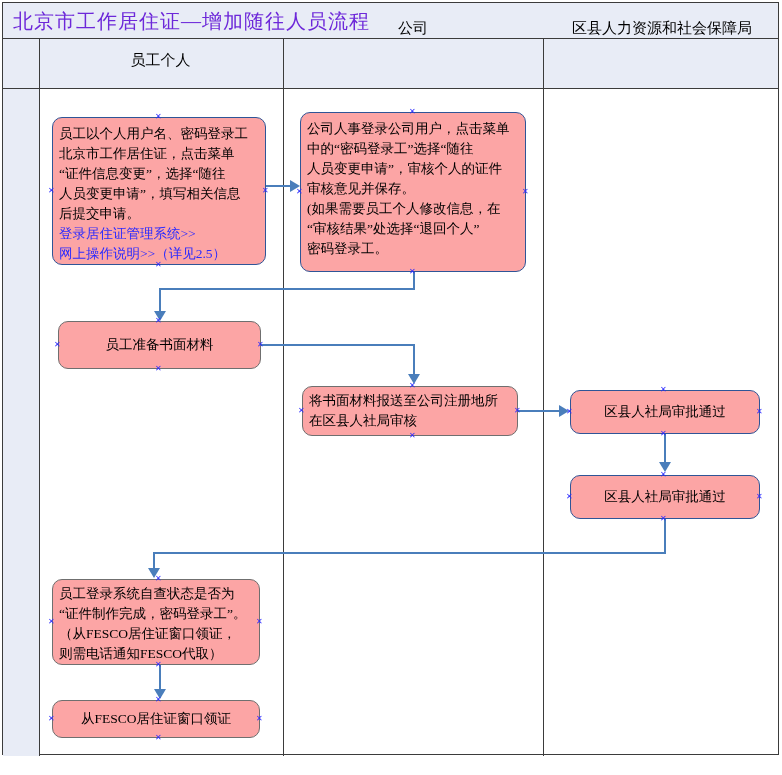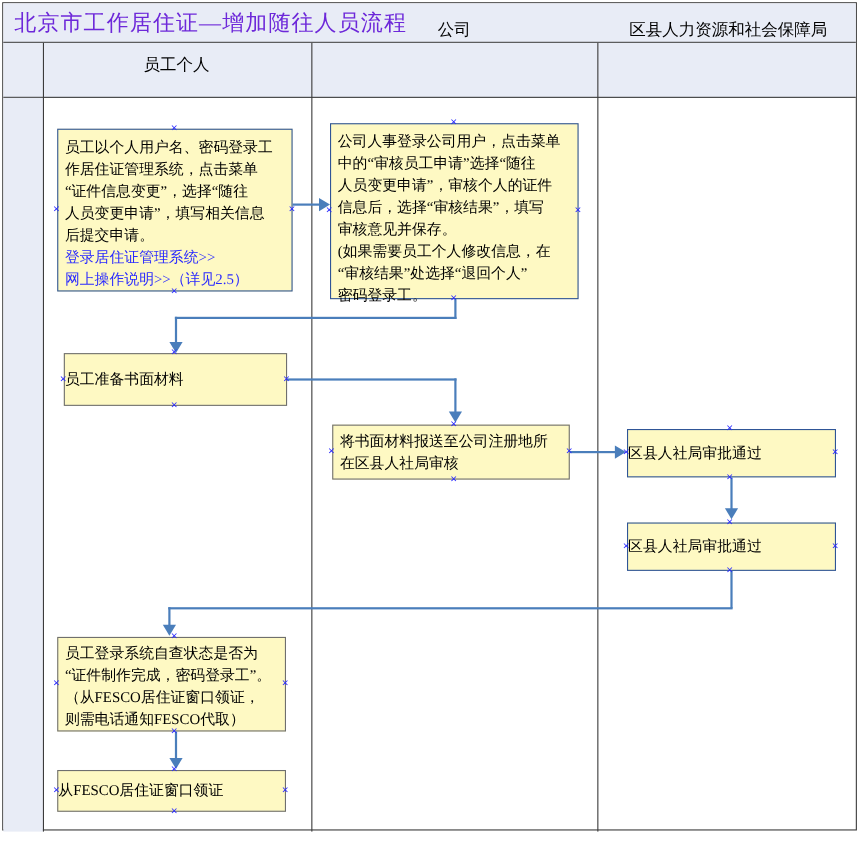--- a/index.html
+++ b/index.html
@@ -41,27 +41,27 @@
   .vline.l1{left:280px;top:36px;height:717px;}
   .vline.l2{left:540px;top:36px;height:717px;}
 
   
   .left-strip{
     position:absolute;left:0;top:86px;width:36px;height:667px;background:#e8ecf6;
   }
 
   
   .box{
-    position:absolute;background:#fef9c3;box-sizing:border-box;
-    font-size:13.5px;line-height:20px;color:#000;
+    position:absolute;background:#fca5a5;box-sizing:border-box;
+    font-size:13.5px;line-height:20px;color:#000;border-radius:10px;
   }
   .box.blue{border:1px solid #2f5597;}
   .box.gray{border:1px solid #6f6f6f;}
   .box .pad{padding:6px 5px 4px 6px;}
-  .box.center{display:flex;align-items:center;text-align:center;}
+  .box.center{display:flex;align-items:center;justify-content:center;text-align:center;}
   .lnk{color:#2a2aff;display:block;}
 
   
   .seg{position:absolute;background:#4a7ebb;}
   .h{height:2px;}
   .v{width:2px;}
   .arrow{position:absolute;width:0;height:0;}
   .arrow.down{border-left:6px solid transparent;border-right:6px solid transparent;border-top:10px solid #4a7ebb;}
   .arrow.right{border-top:6px solid transparent;border-bottom:6px solid transparent;border-left:10px solid #4a7ebb;}
 
@@ -85,35 +85,34 @@
 
     <div class="left-strip"></div>
     <div class="vline l0"></div>
     <div class="vline l1"></div>
     <div class="vline l2"></div>
   </div>
 
   <div class="box blue" style="left:52px;top:117px;width:214px;height:148px;">
     <div class="pad">
       <div>员工以个人用户名、密码登录工</div>
-      <div>作居住证管理系统，点击菜单</div>
+      <div>北京市工作居住证，点击菜单</div>
       <div>“证件信息变更”，选择“随往</div>
       <div>人员变更申请”，填写相关信息</div>
       <div>后提交申请。</div>
       <a class="lnk">登录居住证管理系统&gt;&gt;</a>
       <a class="lnk">网上操作说明&gt;&gt;（详见2.5）</a>
     </div>
   </div>
 
   <div class="box blue" style="left:300px;top:112px;width:226px;height:160px;">
     <div class="pad">
       <div>公司人事登录公司用户，点击菜单</div>
-      <div>中的“审核员工申请”选择“随往</div>
+      <div>中的“密码登录工”选择“随往</div>
       <div>人员变更申请”，审核个人的证件</div>
-      <div>信息后，选择“审核结果”，填写</div>
       <div>审核意见并保存。</div>
       <div>(如果需要员工个人修改信息，在</div>
       <div>“审核结果”处选择“退回个人”</div>
       <div>密码登录工。</div>
     </div>
   </div>
 
   <div class="box gray center" style="left:58px;top:321px;width:203px;height:48px;">
     <span>员工准备书面材料</span>
   </div>

